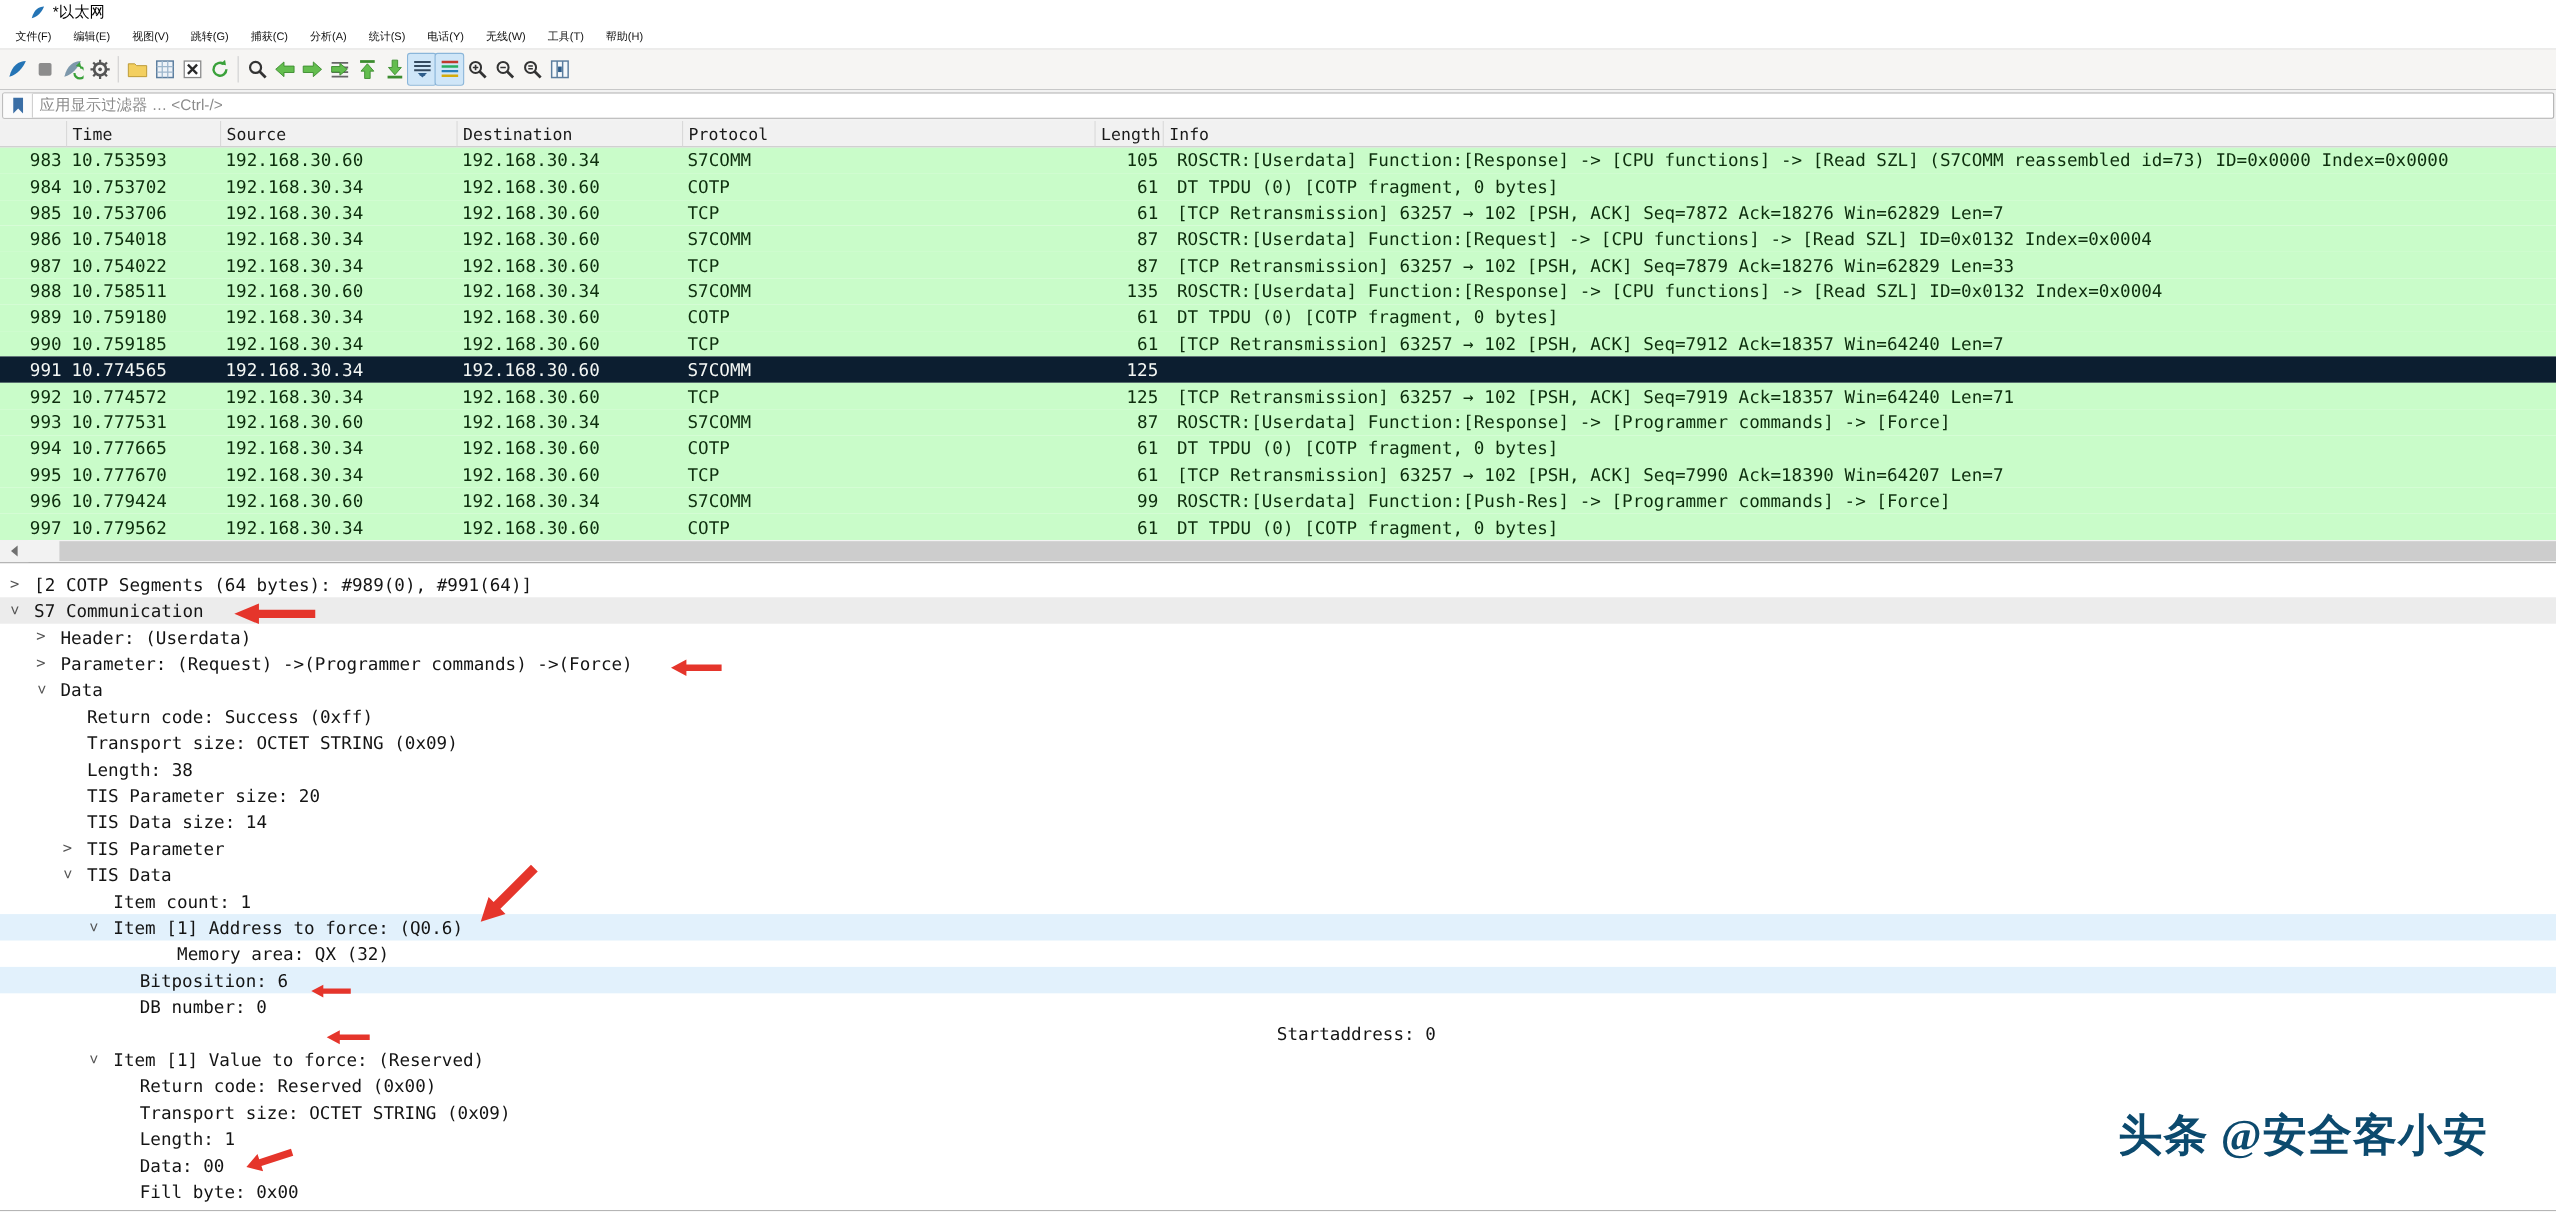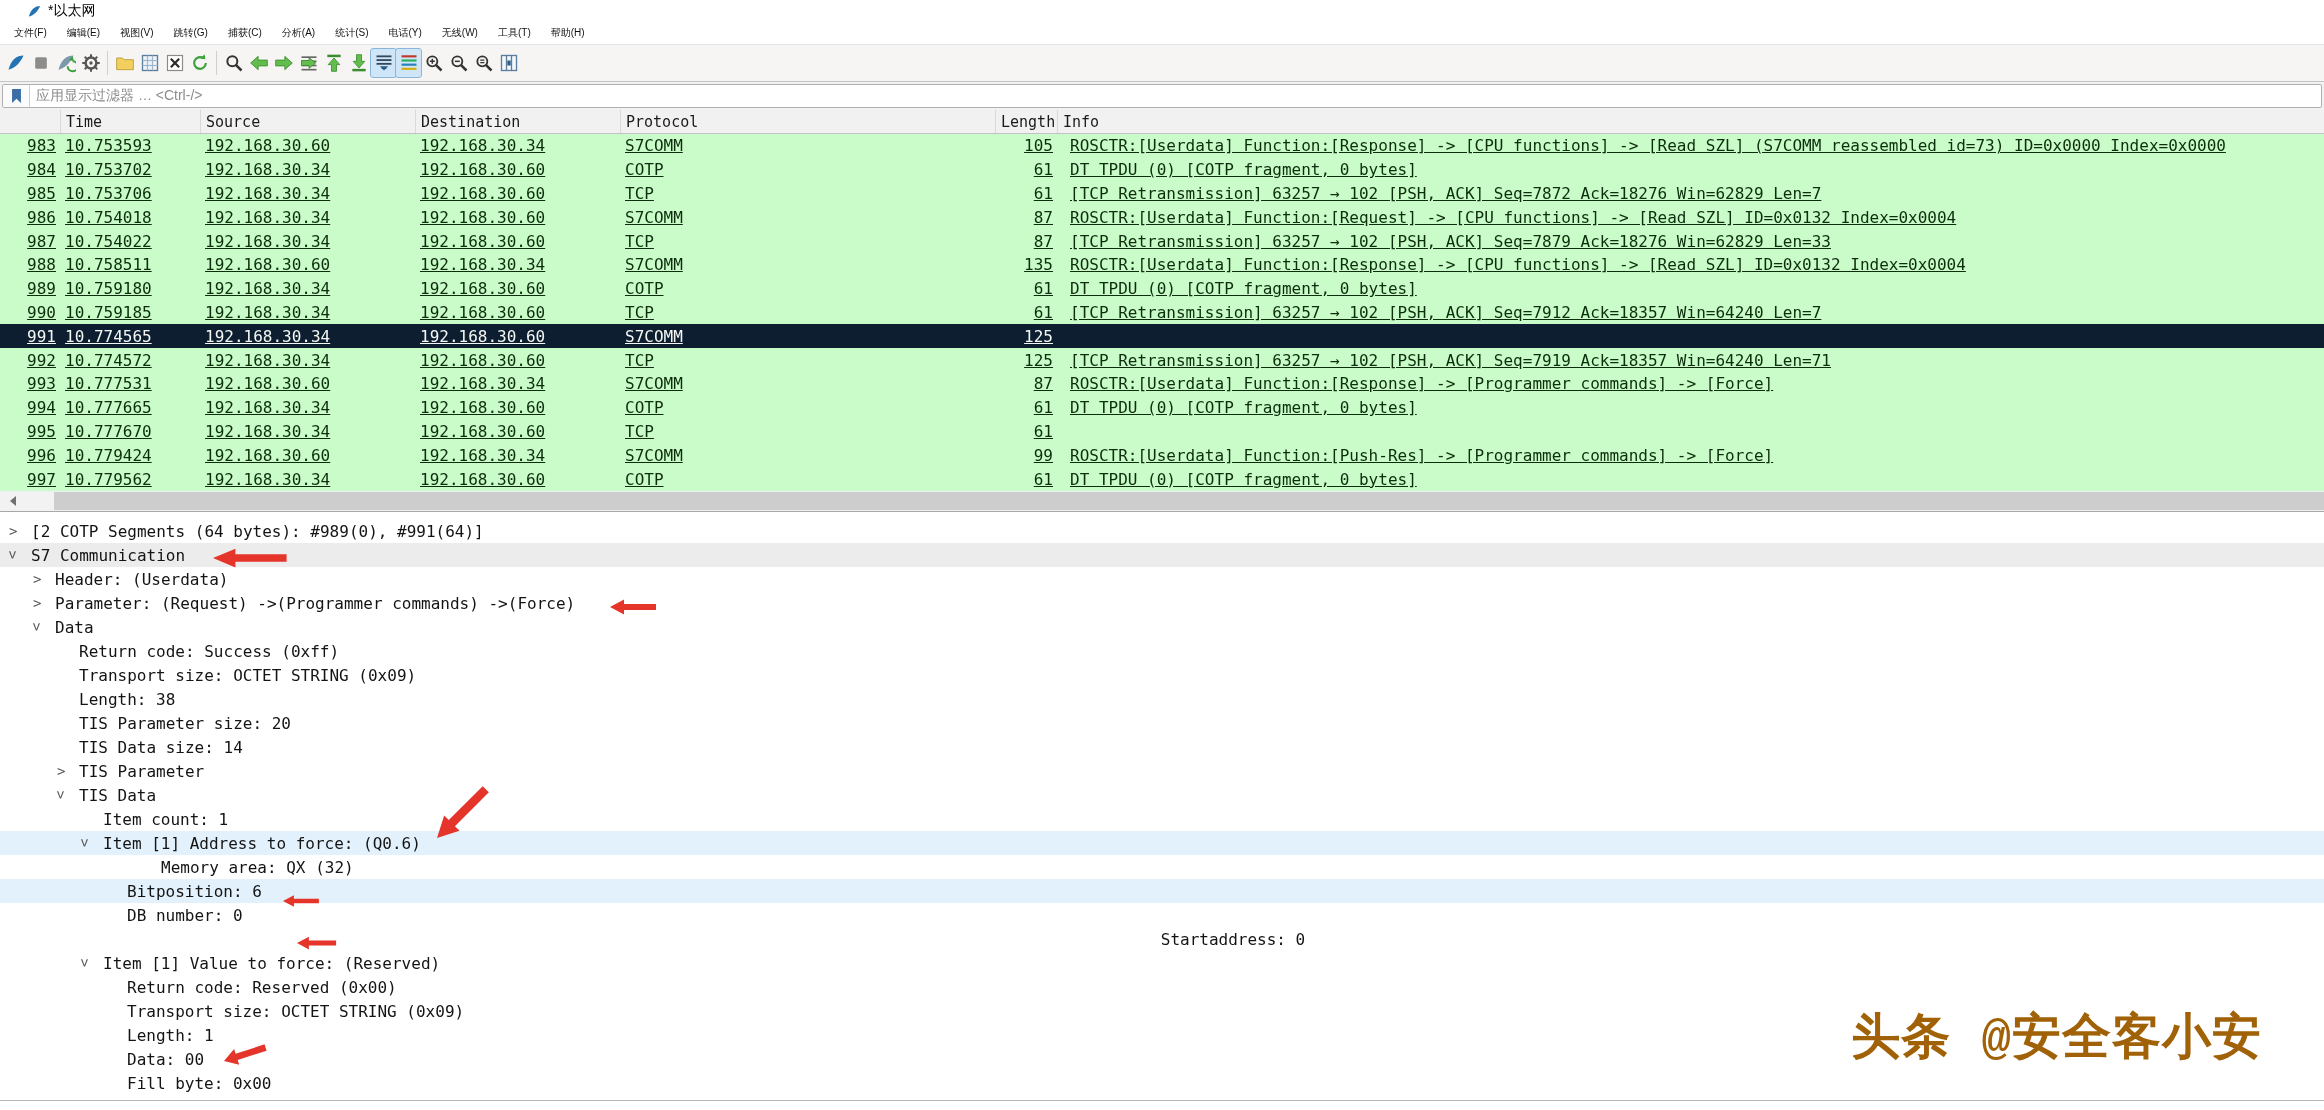--- a/index.html
+++ b/index.html
@@ -41,21 +41,21 @@
   
   .grid7{display:grid;grid-template-columns:60px 140px 215px 205px 375px 62px 1fr;}
   .pktheader{position:absolute;left:0;top:110px;width:100%;height:24px;background:#f1f1f1;
     border-bottom:1px solid #c2c2c2;box-sizing:border-box;font-size:15px;color:#1a1a1a;}
   .pktheader>div{display:flex;align-items:center;padding-left:5px;border-left:1px solid #d9d9d9;
     box-sizing:border-box;overflow:hidden;}
   .pktheader>div:first-child{border-left:none;}
 
   
   .pktlist{position:absolute;left:0;top:134px;width:100%;height:357px;overflow:hidden;}
-  .pktrow{height:23.8px;font-size:16px;color:#0d2e0d;background:#c9fcc9;align-items:center;text-decoration:underline;}
+  .pktrow{height:23.8px;font-size:16px;color:#0d2e0d;background:#c9fcc9;align-items:center;}
   .pktrow>span{display:flex;align-items:center;padding-left:5px;white-space:nowrap;overflow:hidden;}
   .pktrow .c-no{justify-content:flex-end;padding-left:0;padding-right:4px;}
   .pktrow .c-len{justify-content:flex-end;padding-left:0;padding-right:4px;}
   .pktrow .c-info{padding-left:13px;}
   .pktrow.sel{background:#0c1e30;color:#f4f7f4;}
 
   
   .hscroll{position:absolute;left:0;top:491px;width:100%;height:21px;background:#f2f2f2;
     border-bottom:1px solid #a7a7a7;box-sizing:border-box;}
   .hs-left{position:absolute;left:0;top:0;width:26px;height:20px;background:#f2f2f2;
@@ -69,22 +69,22 @@
     border-bottom:1px solid #b5b5b5;box-sizing:border-box;padding-top:6px;font-size:16px;color:#141414;}
   .dline{height:24px;display:flex;align-items:center;white-space:nowrap;box-sizing:border-box;}
   .dline .exp{width:22px;color:#555;font-size:14px;display:inline-flex;justify-content:flex-start;}
   .dline .exp .g{display:inline-block;}
   .dline .exp.open .g{transform:rotate(90deg);}
   .dline.hl-gray{background:#ececec;}
   .dline.hl-blue{background:#e2f1fc;}
 
   
   .overlay{position:absolute;left:0;top:0;width:2324px;height:1110px;pointer-events:none;}
-  .watermark{position:absolute;top:1004px;right:62px;font-size:49px;font-weight:900;color:#a16207;
-    letter-spacing:1px;pointer-events:none;font-family:Liberation Mono, monospace;}
+  .watermark{position:absolute;top:1004px;right:62px;font-size:40px;font-weight:900;color:#0c4a6e;
+    letter-spacing:1px;pointer-events:none;font-family:Liberation Serif, serif;}
 </style>
 </head>
 <body>
 
 <div class="titlebar">
   <svg width="15" height="15" viewBox="0 0 24 24">
     <path d="M3 20 C6 8 13 3 21 3 C18 10 12 18 3 20 Z" fill="#2474b5"></path>
   </svg>
   <span class="title">*以太网</span>
 </div>
@@ -385,20 +385,21 @@
     <span class="c-len">61</span>
     <span class="c-info">DT TPDU (0) [COTP fragment, 0 bytes]</span>
   </div>
     <div class="pktrow grid7">
     <span class="c-no">995</span>
     <span class="c-time">10.777670</span>
     <span class="c-src">192.168.30.34</span>
     <span class="c-dst">192.168.30.60</span>
     <span class="c-proto">TCP</span>
     <span class="c-len">61</span>
+    <span class="c-info">[TCP Retransmission] 63257 → 102 [PSH, ACK] Seq=7990 Ack=18390 Win=64207 Len=7</span>
   </div>
     <div class="pktrow grid7">
     <span class="c-no">996</span>
     <span class="c-time">10.779424</span>
     <span class="c-src">192.168.30.60</span>
     <span class="c-dst">192.168.30.34</span>
     <span class="c-proto">S7COMM</span>
     <span class="c-len">99</span>
     <span class="c-info">ROSCTR:[Userdata] Function:[Push-Res] -&gt; [Programmer commands] -&gt; [Force]</span>
   </div>

